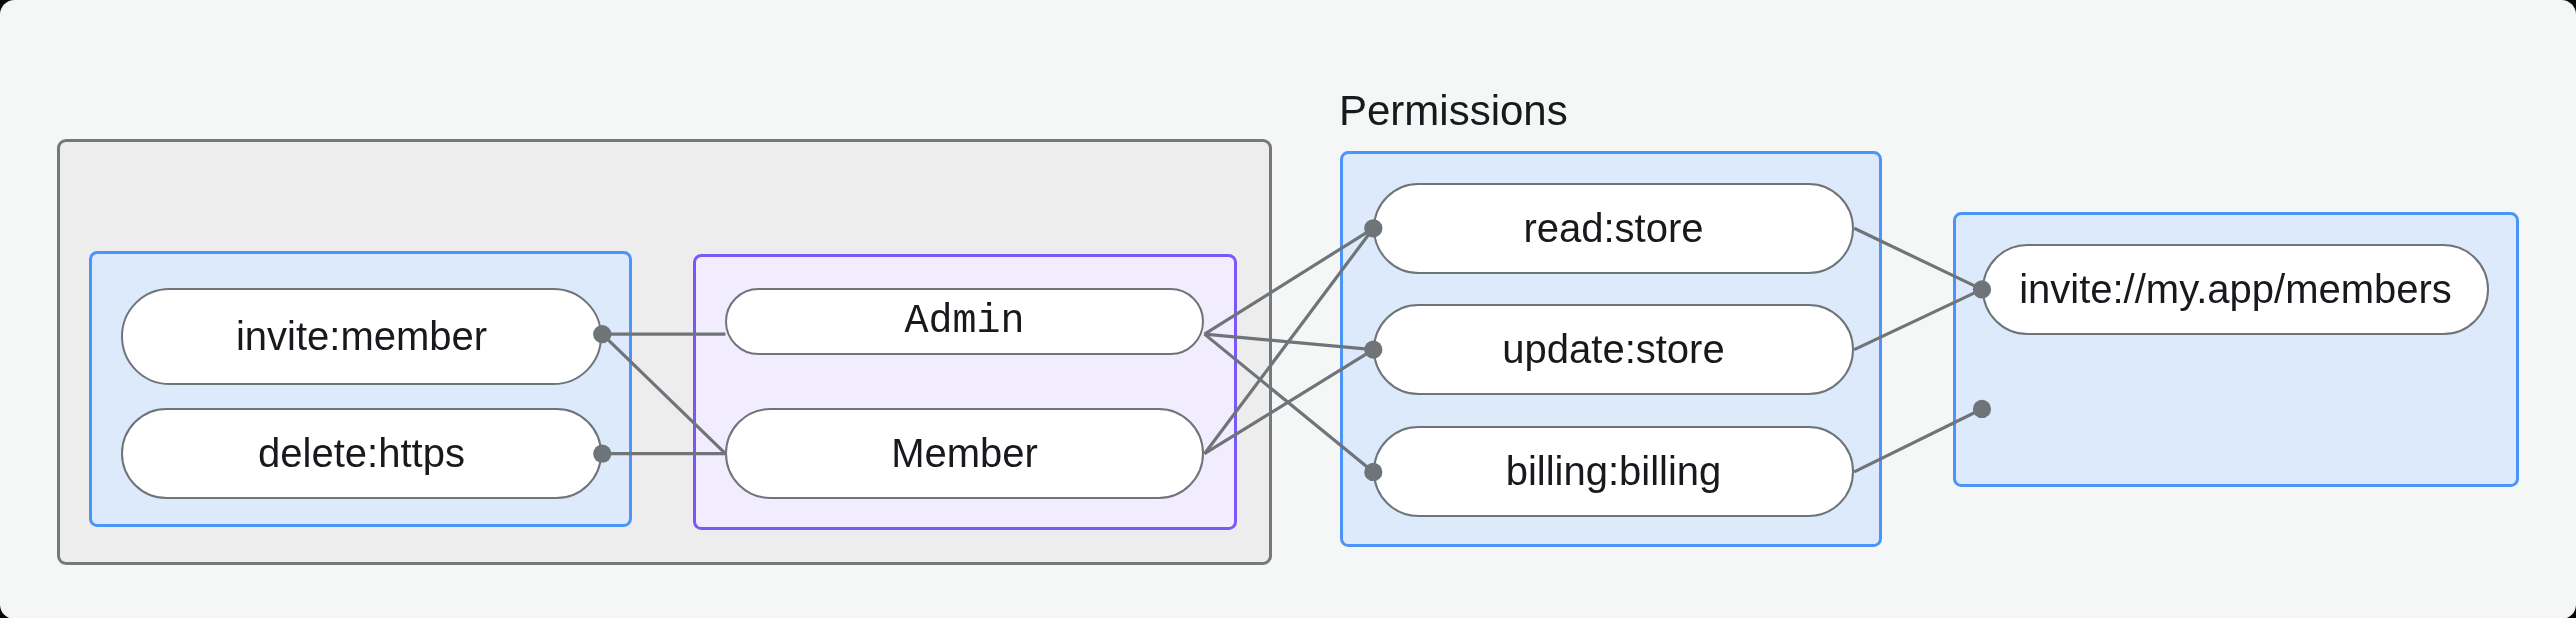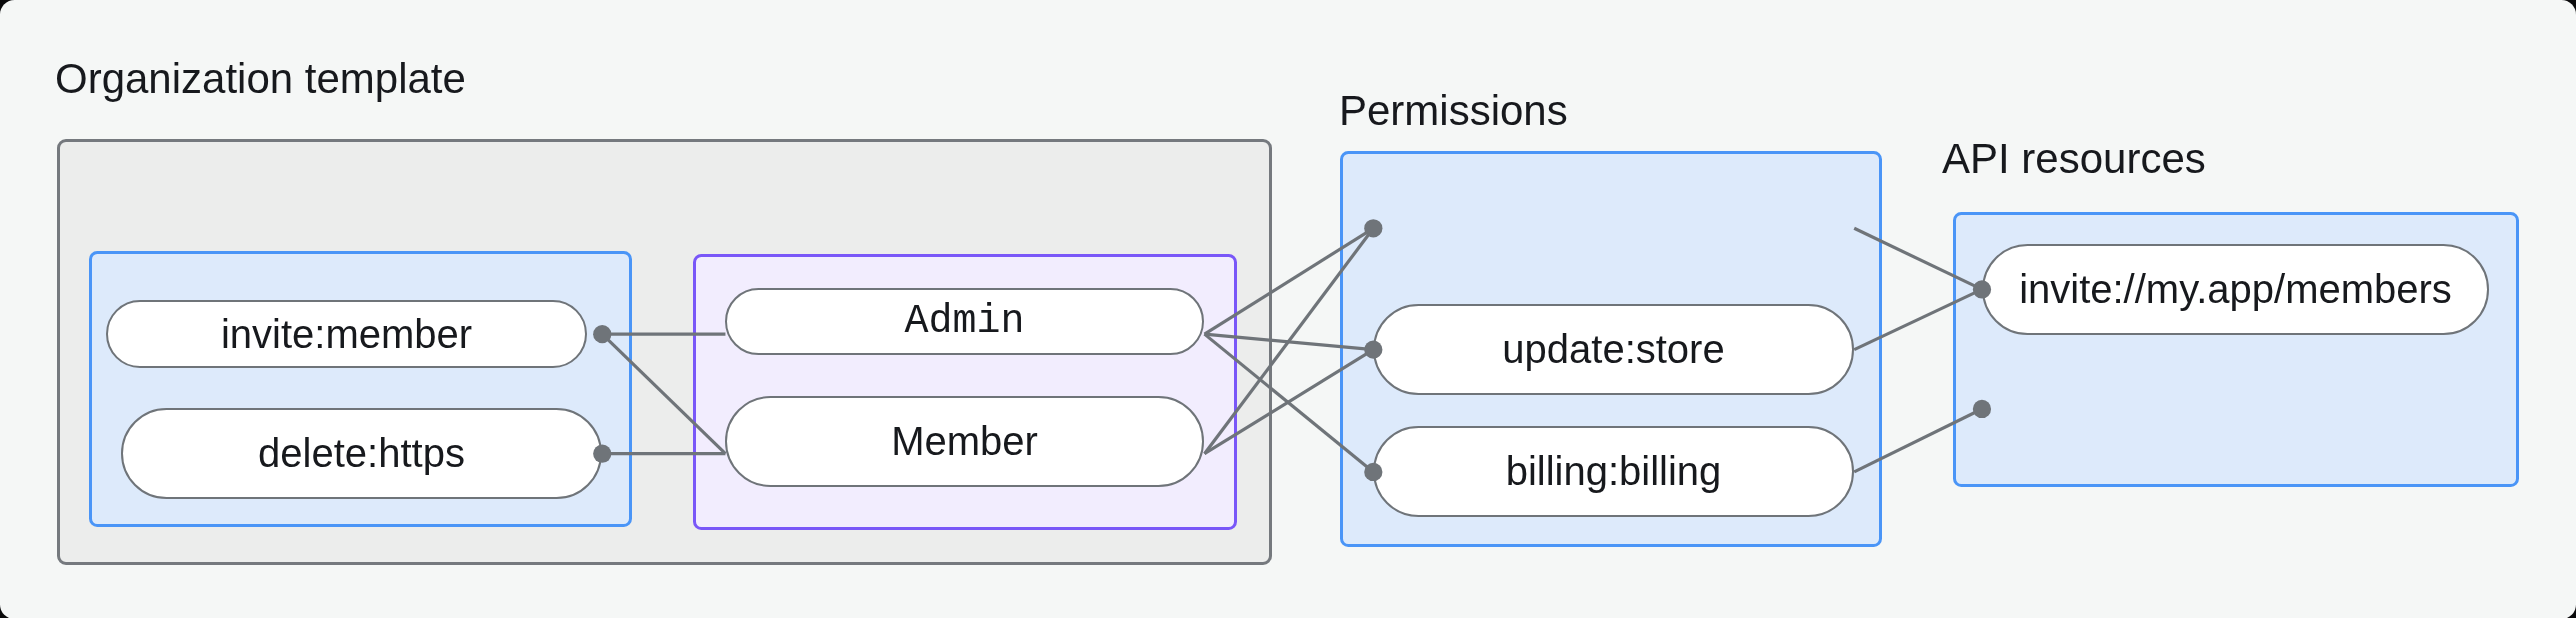--- a/index.html
+++ b/index.html
@@ -24,55 +24,54 @@
   #h-orgroles{left:692px;top:173px;}
   #h-perms{left:1339px;top:87px;}
   #h-api{left:1942px;top:135px;}
 
   #box-template{left:57px;top:139px;width:1215px;height:426px;}
   #box-orgperms{left:89px;top:251px;width:543px;height:276px;}
   #box-orgroles{left:693px;top:254px;width:544px;height:276px;}
   #box-perms{left:1340px;top:151px;width:542px;height:396px;}
   #box-api{left:1953px;top:212px;width:566px;height:275px;}
 
-  #pill-invite {left:106px;top:288px;width:481px;height:68px;margin-top:12px;}
+  #pill-invite {left:121px;top:288px;width:481px;height:97px;}
   #pill-delete {left:121px;top:408px;width:481px;height:91px;}
   #pill-admin  {left:725px;top:288px;width:479px;height:67px;font-family:Liberation Mono, monospace;}
-  #pill-member {left:725px;top:396px;width:479px;height:91px;}
+  #pill-member {left:725px;top:408px;width:479px;height:91px;}
   #pill-read   {left:1373px;top:183px;width:481px;height:91px;}
   #pill-update {left:1373px;top:304px;width:481px;height:91px;}
   #pill-manage {left:1373px;top:426px;width:481px;height:91px;}
   #pill-members{left:1982px;top:244px;width:507px;height:91px;}
   #pill-billing{left:1982px;top:363px;width:507px;height:91px;}
 
   #edges{position:absolute;left:0;top:0;width:2576px;height:619px;z-index:3;pointer-events:none;}
   #edges line{stroke:#6F7479;stroke-width:3.5;}
   #edges circle{fill:#6F7479;}
 </style>
 </head>
 <body>
 
 <div class="canvas">
 
-  <div class="heading" id="h-template">Organization template</div>
   <div class="heading" id="h-orgperms">Organization permissions</div>
   <div class="heading" id="h-orgroles">Organization roles</div>
   <div class="heading" id="h-perms">Permissions</div>
-  <div class="heading" id="h-api">API resources</div>
 
   <div class="box gray" id="box-template"></div>
   <div class="box blue" id="box-orgperms"></div>
   <div class="box purple" id="box-orgroles"></div>
   <div class="box blue" id="box-perms"></div>
   <div class="box blue" id="box-api"></div>
 
   <div class="pill" id="pill-invite">invite:member</div>
   <div class="pill" id="pill-delete">delete:https</div>
   <div class="pill" id="pill-admin">Admin</div>
   <div class="pill" id="pill-member">Member</div>
+  <div class="pill" id="pill-read">read:store</div>
   <div class="pill" id="pill-update">update:store</div>
   <div class="pill" id="pill-manage">billing:billing</div>
   <div class="pill" id="pill-members">invite://my.app/members</div>
 
   <svg id="edges" viewBox="0 0 2823 678" xmlns="http://www.w3.org/2000/svg">
     <line x1="660" y1="366" x2="795" y2="366"></line>
     <line x1="660" y1="366" x2="795" y2="497"></line>
     <line x1="660" y1="497" x2="795" y2="497"></line>
     <line x1="1320" y1="366" x2="1505" y2="250"></line>
     <line x1="1320" y1="366" x2="1505" y2="383"></line>

